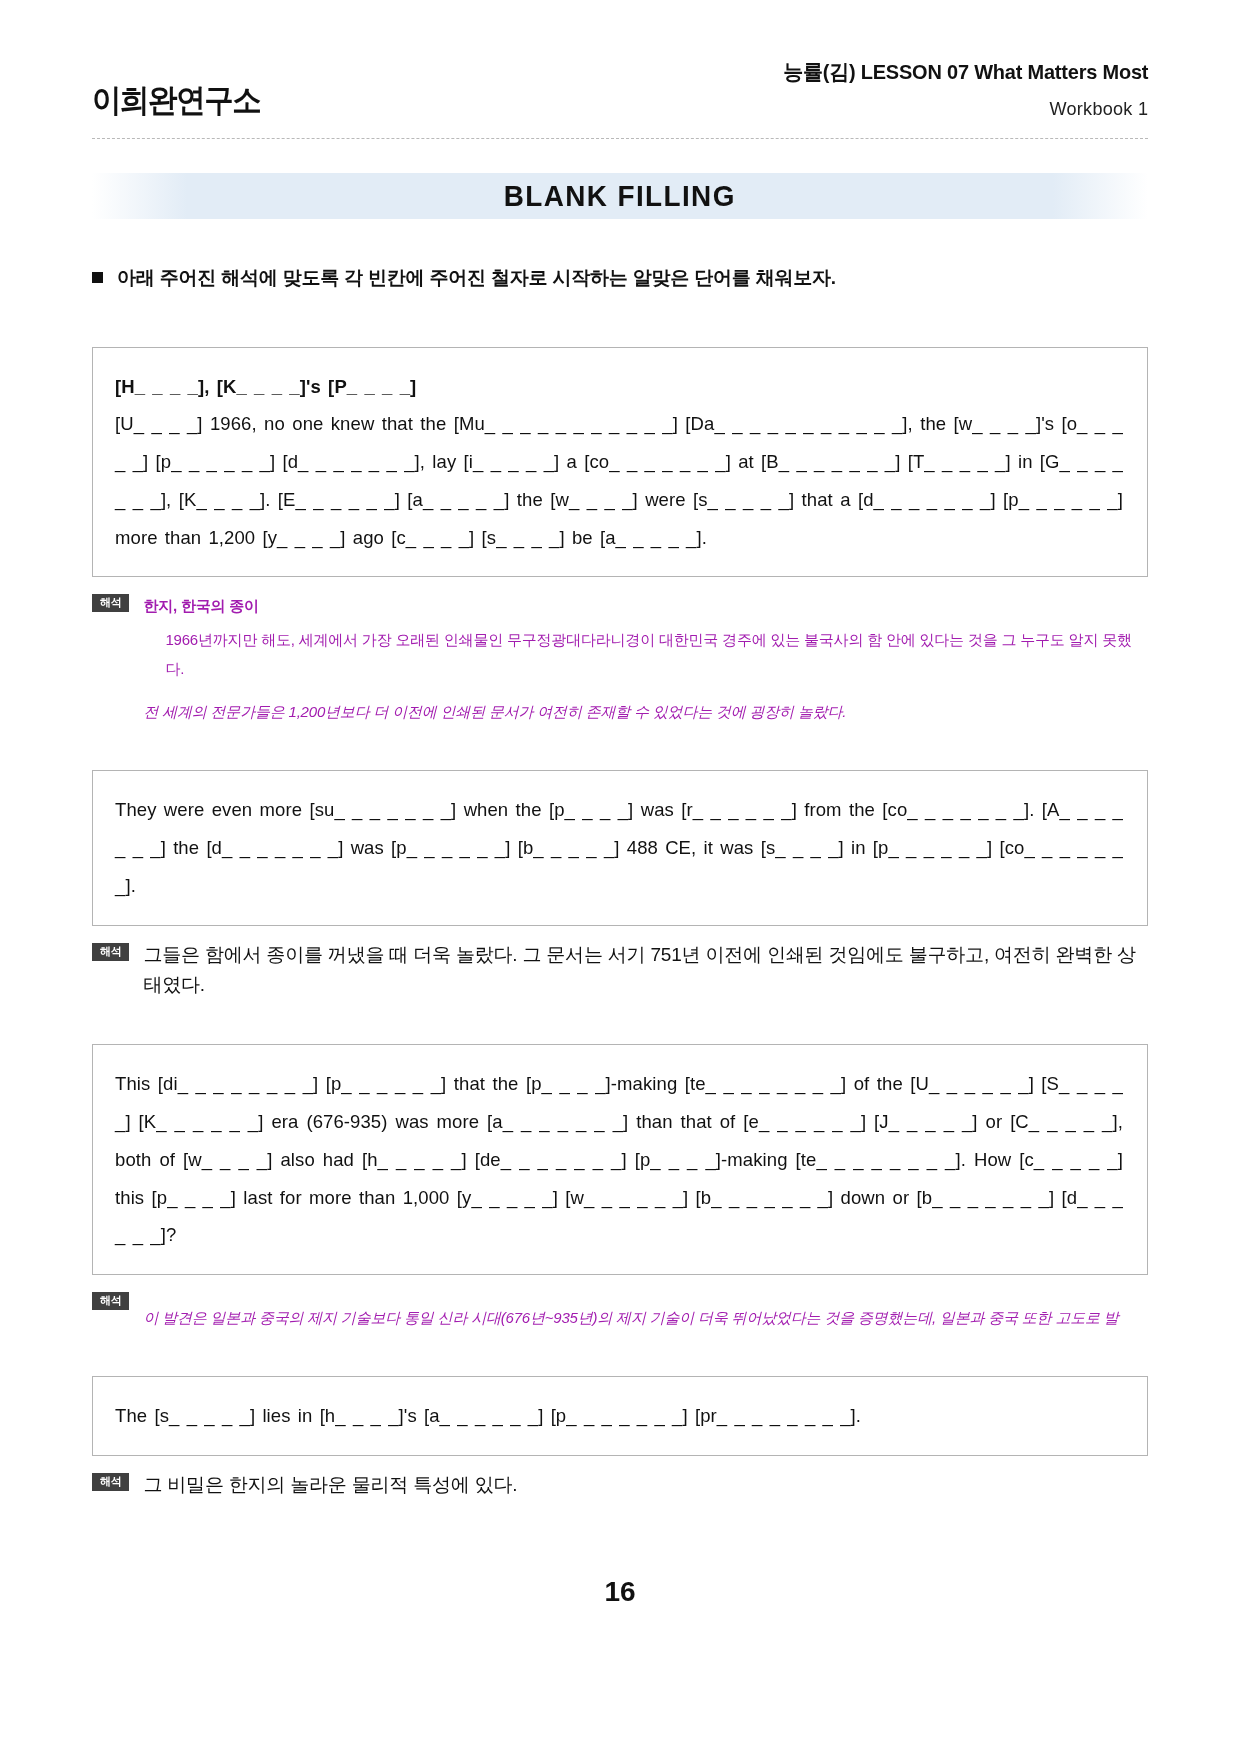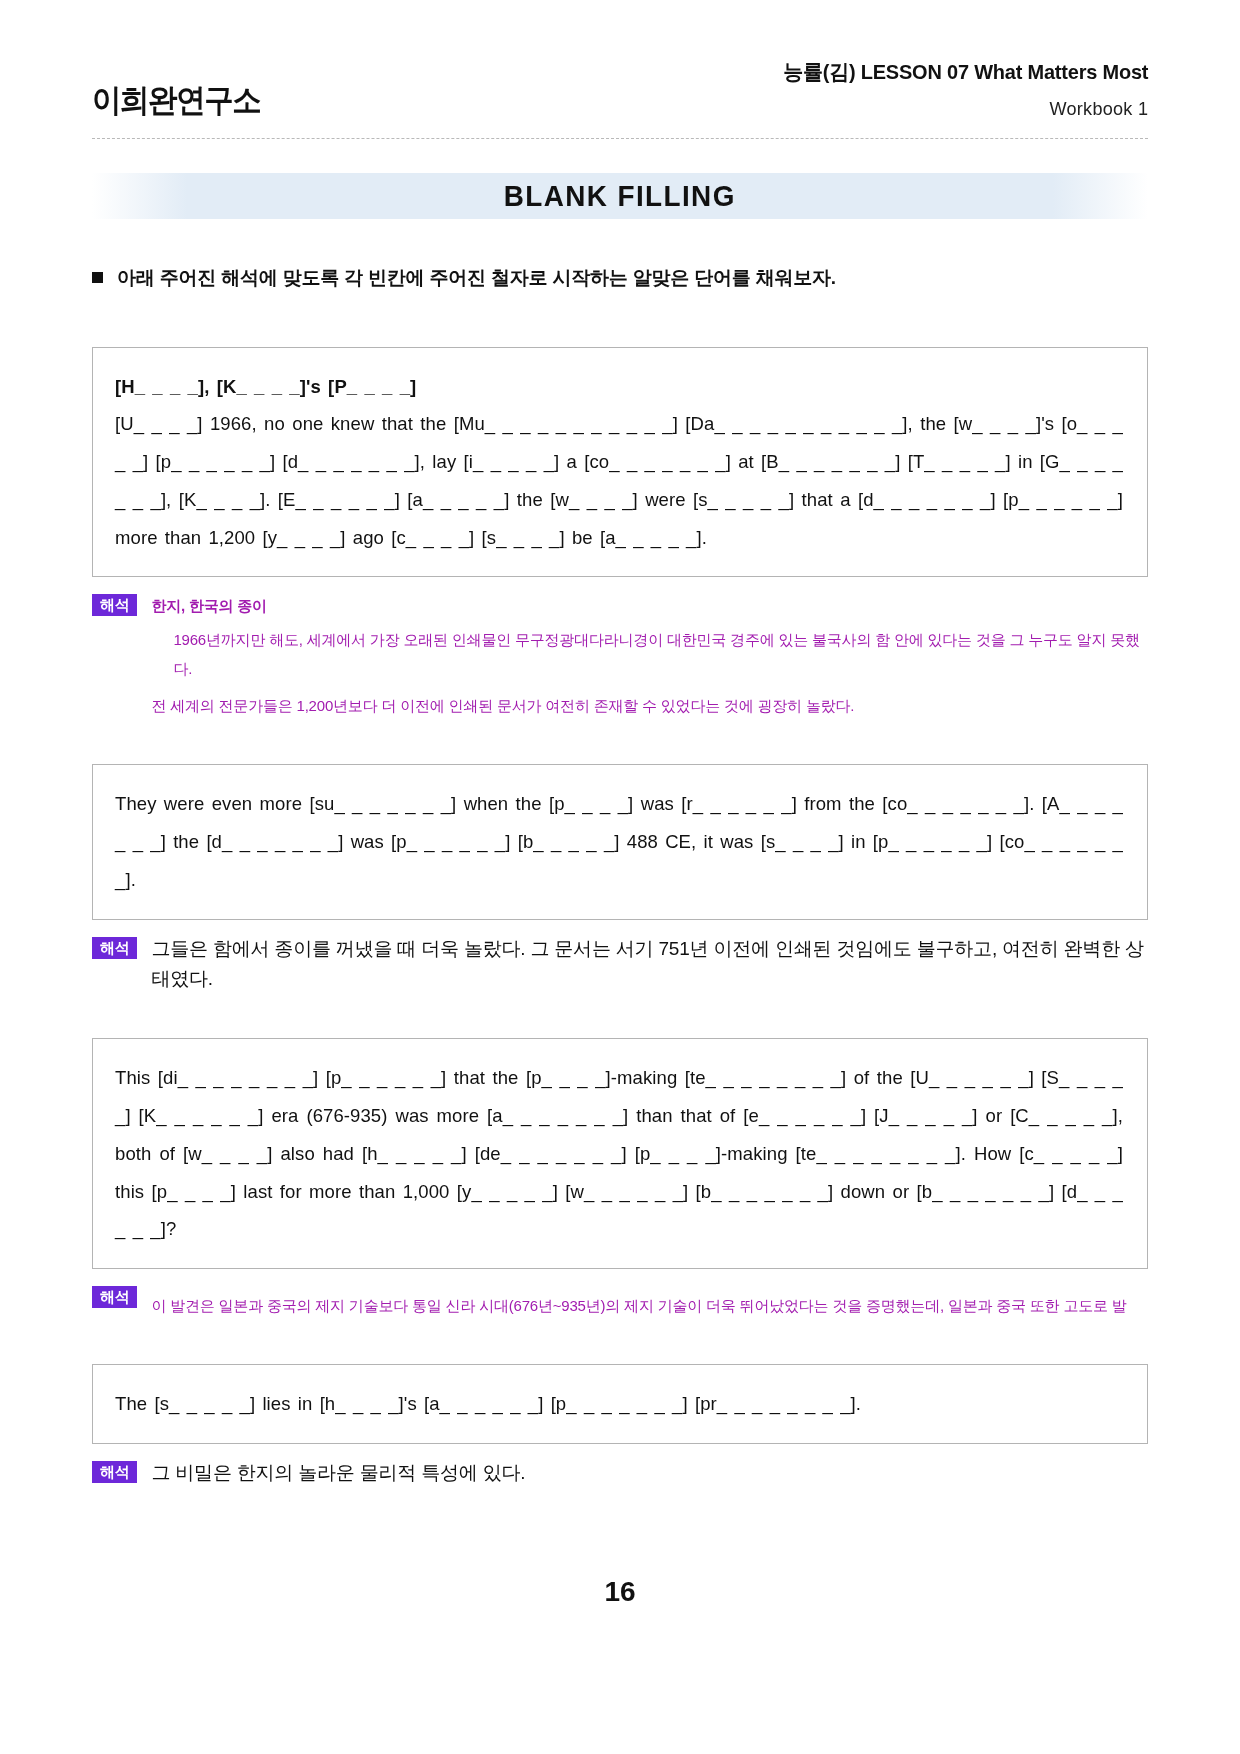--- a/index.html
+++ b/index.html
@@ -139,23 +139,23 @@
   .qbox p + p { margin-top: 0; }
 
   
   .trans {
     display: flex;
     align-items: flex-start;
     margin-top: 14px;
   }
   .badge {
     flex: 0 0 auto;
-    background: #6d28d9;
+    background: #404040;
     color: #ffffff;
-    font-size: 15px;
+    font-size: 11px;
     font-weight: 700;
     padding: 3px 8px 4px 8px;
     line-height: 1;
     margin-top: 3px;
     letter-spacing: -0.3px;
   }
   .trans-body {
     margin-left: 14px;
     font-size: 15px;
     line-height: 1.95;
@@ -165,21 +165,22 @@
   .trans-body .t-title {
     font-weight: 700;
     font-size: 15px;
   }
   .trans-body .t-para {
     margin-top: 4px;
     padding-left: 22px;
   }
   .trans-body .t-para.nolead {
     padding-left: 0;
-    margin-top: 8px;
+    margin-top: 14px;
+    font-style: italic;
   }
   .trans-inline {
     margin-left: 14px;
     font-size: 19px;
     line-height: 1.6;
     color: #111111;
     letter-spacing: -0.2px;
   }
 
   .gap-lg { height: 56px; }

